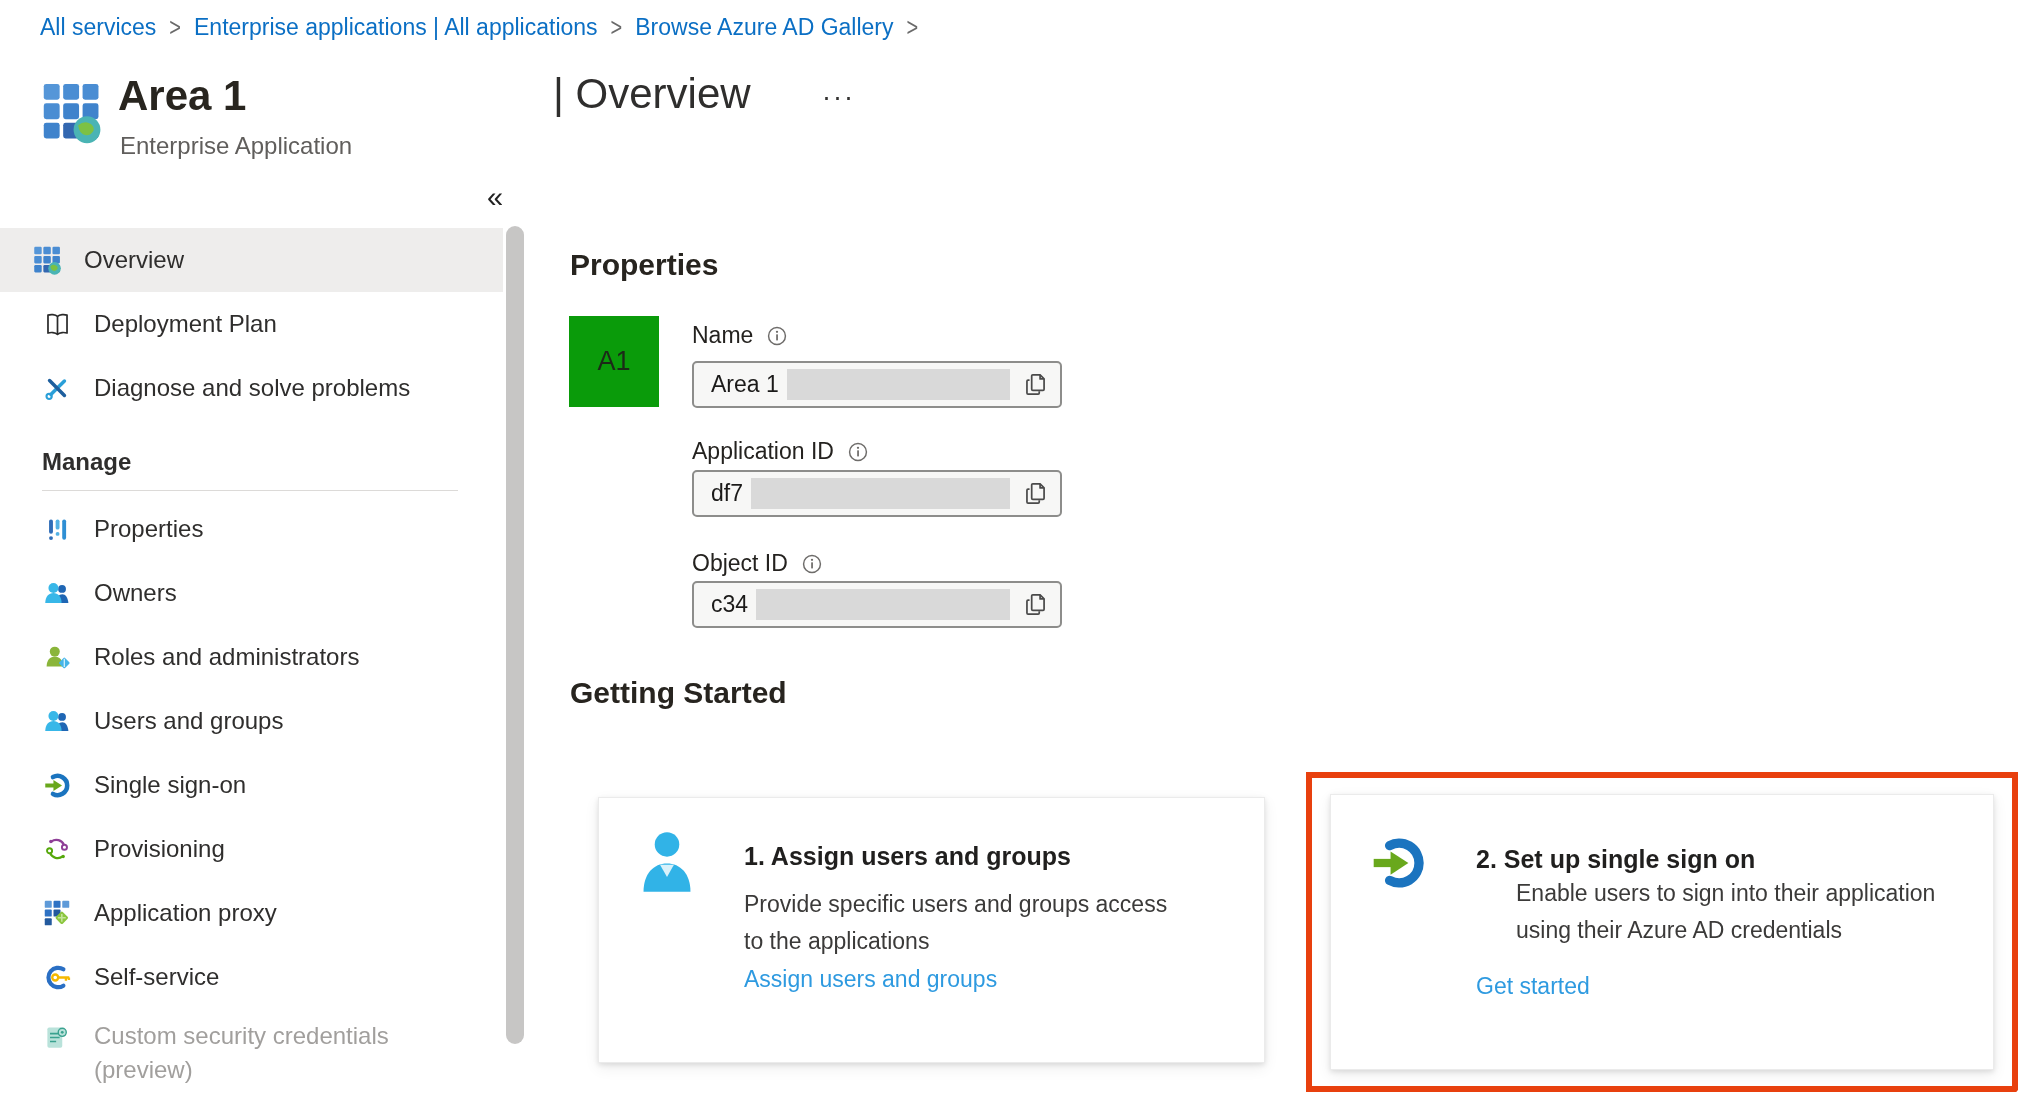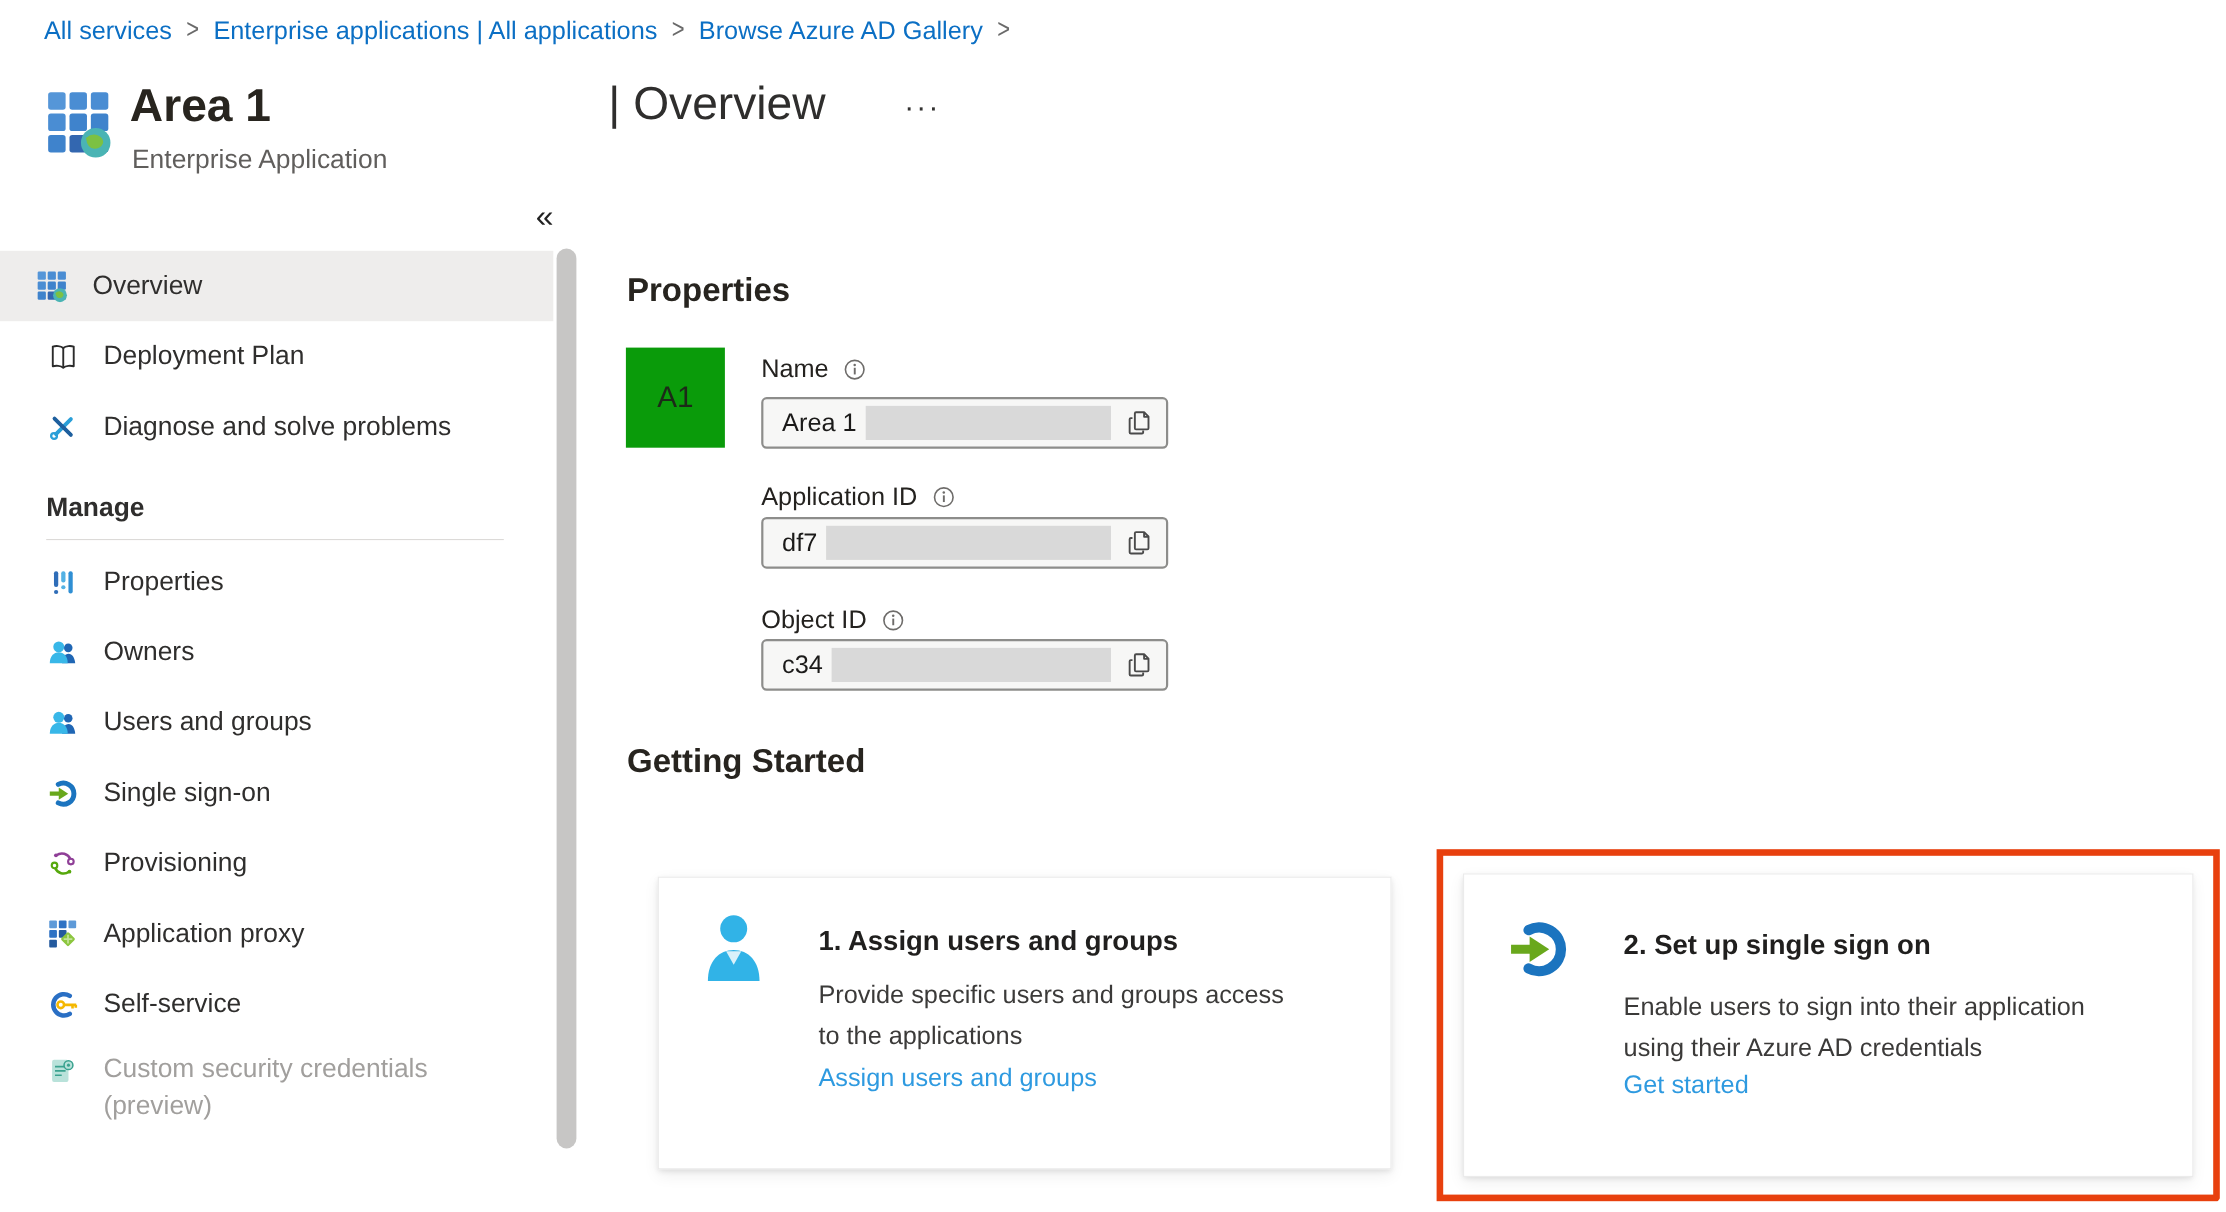--- a/index.html
+++ b/index.html
@@ -149,20 +149,33 @@
             <path d="M14.8 26.5 c0-6 2.7-9.7 6.6-9.7 c3.4 0 6.1 3.7 6.6 9.7 z" fill="#1f66b4"></path>
           <circle cx="11.5" cy="10" r="5.5" fill="#38b7e8"></circle>
             <path d="M2.5 26.5 c0-7 4-11 9-11 s9 4 9 11 z" fill="#38b7e8"></path>
         </svg>
       </span>
       <span>Owners</span>
     </div>
     <div class="nav-item">
       <span class="nav-icon">
         <svg viewBox="0 0 32 32" width="29" height="29">
+          <circle cx="13" cy="9.5" r="5.5" fill="#8ab53a"></circle>
+            <path d="M4 26 c0-7 4-11 9-11 s9 4 9 11 z" fill="#8ab53a"></path>
+          <g transform="rotate(45 23.5 22)">
+              <rect x="19" y="17.5" width="9" height="9" rx="1.2" fill="#45b5e8"></rect>
+            </g>
+          <path d="M23.5 17.5 L23.5 26.5" stroke="#d6f0fb" stroke-width="1.4"></path>
+        </svg>
+      </span>
+      <span>Roles and administrators</span>
+    </div>
+    <div class="nav-item">
+      <span class="nav-icon">
+        <svg viewBox="0 0 32 32" width="29" height="29">
           <circle cx="21" cy="11" r="4.3" fill="#1f66b4"></circle>
             <path d="M14.8 26.5 c0-6 2.7-9.7 6.6-9.7 c3.4 0 6.1 3.7 6.6 9.7 z" fill="#1f66b4"></path>
           <circle cx="11.5" cy="10" r="5.5" fill="#38b7e8"></circle>
             <path d="M2.5 26.5 c0-7 4-11 9-11 s9 4 9 11 z" fill="#38b7e8"></path>
         </svg>
       </span>
       <span>Users and groups</span>
     </div>
     <div class="nav-item">
       <span class="nav-icon">
@@ -327,20 +340,20 @@
   <div class="highlight-frame"></div>
   <div class="card" style="left:1330px; top:794px; width:664px; height:276px;">
     <span class="card-icon" style="left:38px; top:38px;">
       <svg viewBox="0 0 32 32" width="60" height="60" fill="none">
         <path d="M11 6.7 A10.6 10.6 0 1 1 11 25.3" stroke="#1b74bf" stroke-width="5" stroke-linecap="round"></path>
         <path d="M2.5 16 H13" stroke="#69a81c" stroke-width="4.4"></path>
         <path d="M11.5 9.8 L21 16 L11.5 22.2 Z" fill="#69a81c"></path>
       </svg>
     </span>
     <h4 style="top:50px;">2. Set up single sign on</h4>
-    <div class="desc" style="top:102px;">
+    <div class="desc" style="top:80px;margin-left:40px;">
       <span>Enable users to sign into their application</span>
       <span>using their Azure AD credentials</span>
     </div>
     <a class="card-link" style="top:178px;">Get started</a>
   </div>
 
 </div>
 
 </body></html>

